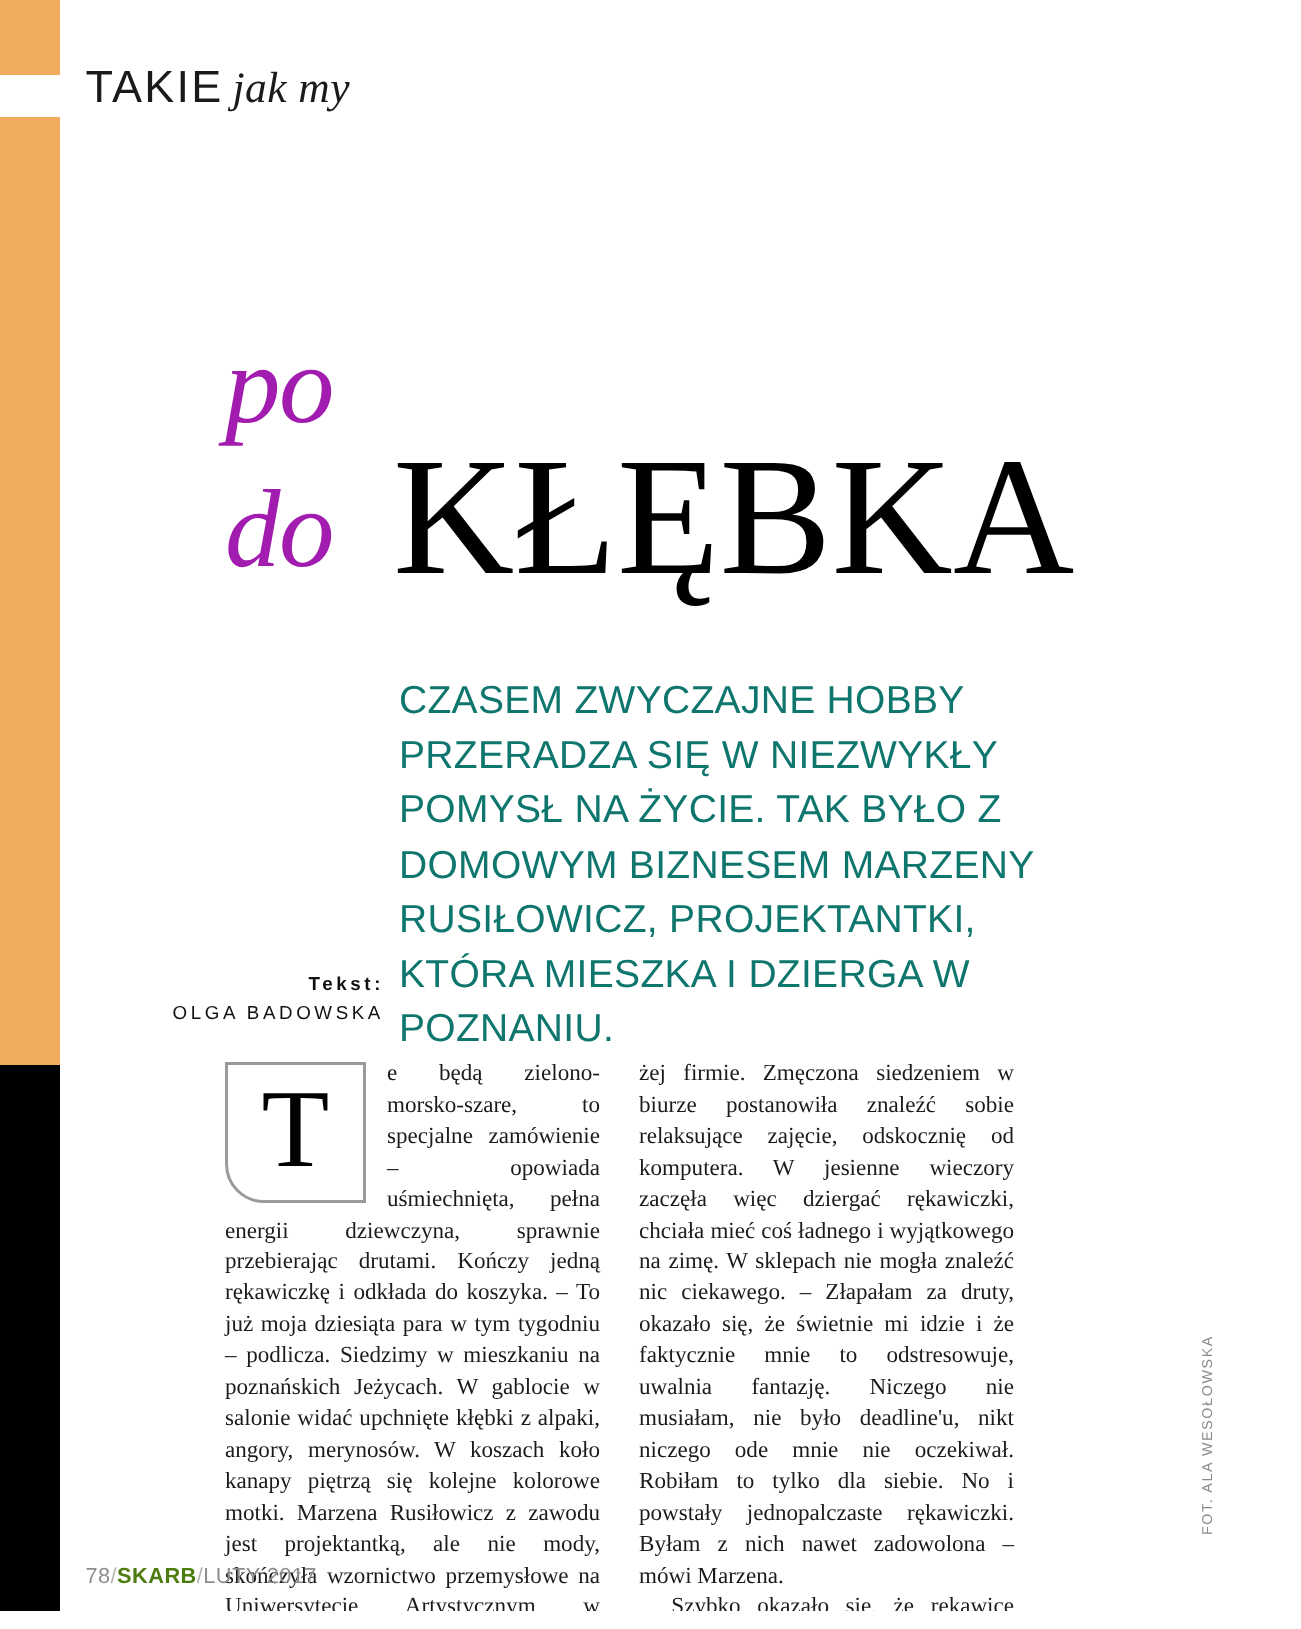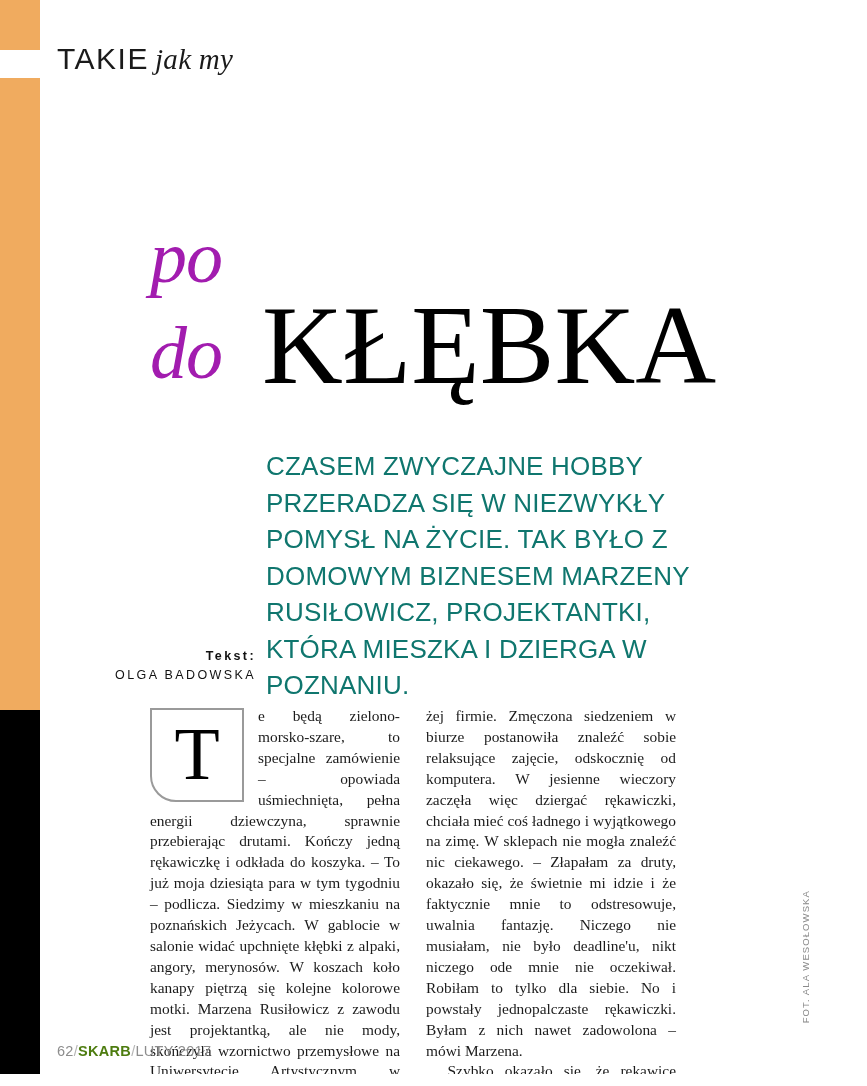--- a/index.html
+++ b/index.html
@@ -300,16 +300,16 @@
       <div class="col">
         <p>żej firmie. Zmęczona siedzeniem w biurze postanowiła znaleźć sobie relaksujące zajęcie, odskocznię od komputera. W jesienne wieczory zaczęła więc dziergać rękawiczki, chciała mieć coś ładnego i wyjątkowego na zimę. W sklepach nie mogła znaleźć nic ciekawego. – Złapałam za druty, okazało się, że świetnie mi idzie i że faktycznie mnie to odstresowuje, uwalnia fantazję. Niczego nie musiałam, nie było deadline'u, nikt niczego ode mnie nie oczekiwał. Robiłam to tylko dla siebie. No i powstały jednopalczaste rękawiczki. Byłam z nich nawet zadowolona – mówi Marzena.</p>
         <p>Szybko okazało się, że rękawice bardzo podobają się innym. Pierwszą parę</p>
       </div>
     </div>
   </div>
 
   <div class="photo-credit">FOT. ALA WESOŁOWSKA</div>
 
   <div class="folio">
-    <span>62</span><span class="folio-slash">/</span><span class="folio-brand">SKARB</span><span class="folio-slash">/</span><span>LUTY 2017</span>
+    <span>78</span><span class="folio-slash">/</span><span class="folio-brand">SKARB</span><span class="folio-slash">/</span><span>LUTY 2017</span>
   </div>
 
 </div>
 
 </body></html>

